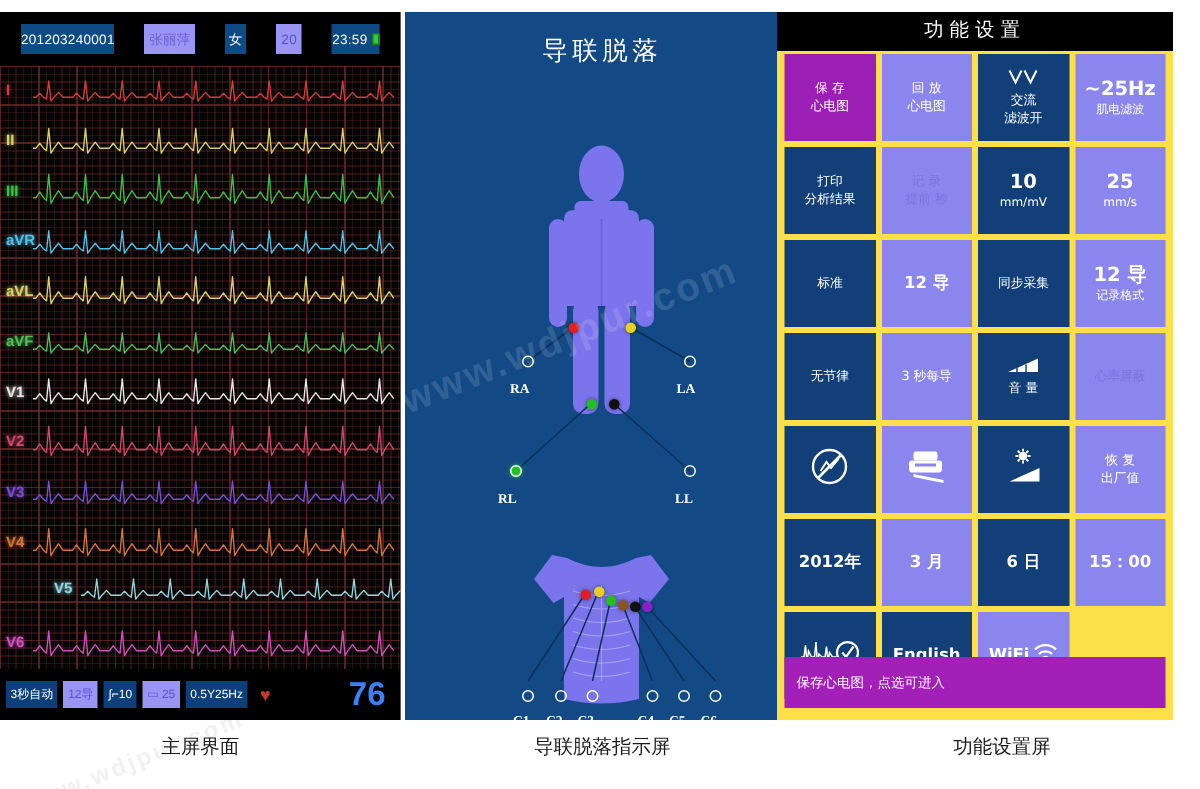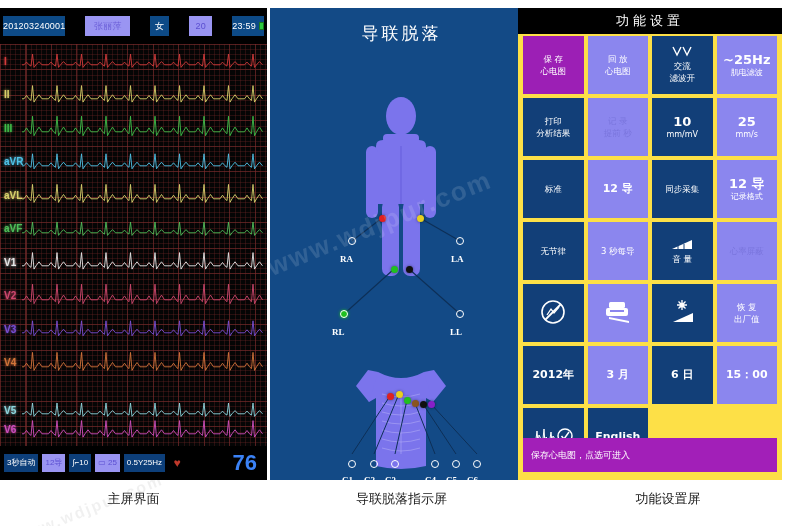--- a/index.html
+++ b/index.html
@@ -27,21 +27,21 @@
   }
   #cap-main     { left:0px;   width:267px; }
   #cap-leadoff  { left:270px; width:263px; }
   #cap-settings { left:536px; width:264px; }
 
   
   #panel-main { overflow:hidden; }
   .ecg-topbar {
     position:absolute; left:0; top:0; width:100%; height:36px;
     background:#000; display:flex; align-items:center; gap:20px;
-    padding:0 3px;
+    padding:0 14px;
   }
   .tb-cell {
     height:20px; line-height:20px; font-size:9px; text-align:center;
     color:#ffffff; letter-spacing:0.2px; white-space:nowrap;
   }
   .tb-dark  { background:#0d4a86; color:#ffffff; }
   .tb-light { background:#9a95f2; color:#5b4fd0; }
   #tb-id   { width:74px; }
   #tb-name { width:62px; color:#6b5fd8; }
   #tb-sex  { width:26px; }
@@ -216,21 +216,21 @@
           <svg class="lead-svg" viewBox="0 0 243 33.5" preserveAspectRatio="none">
             <path d="M0,20.8 L2.0,20.8 L4.5,17.8 L7.0,20.8 L9.0,22.3 L10.5,8.8 L12.0,23.8 L14.0,20.8 L17.0,17.2 L20.0,20.8 L26.5,20.8 L29.0,17.8 L31.5,20.8 L33.5,22.3 L35.0,8.8 L36.5,23.8 L38.5,20.8 L41.5,17.2 L44.5,20.8 L51.0,20.8 L53.5,17.8 L56.0,20.8 L58.0,22.3 L59.5,8.8 L61.0,23.8 L63.0,20.8 L66.0,17.2 L69.0,20.8 L75.5,20.8 L78.0,17.8 L80.5,20.8 L82.5,22.3 L84.0,8.8 L85.5,23.8 L87.5,20.8 L90.5,17.2 L93.5,20.8 L100.0,20.8 L102.5,17.8 L105.0,20.8 L107.0,22.3 L108.5,8.8 L110.0,23.8 L112.0,20.8 L115.0,17.2 L118.0,20.8 L124.5,20.8 L127.0,17.8 L129.5,20.8 L131.5,22.3 L133.0,8.8 L134.5,23.8 L136.5,20.8 L139.5,17.2 L142.5,20.8 L149.0,20.8 L151.5,17.8 L154.0,20.8 L156.0,22.3 L157.5,8.8 L159.0,23.8 L161.0,20.8 L164.0,17.2 L167.0,20.8 L173.5,20.8 L176.0,17.8 L178.5,20.8 L180.5,22.3 L182.0,8.8 L183.5,23.8 L185.5,20.8 L188.5,17.2 L191.5,20.8 L198.0,20.8 L200.5,17.8 L203.0,20.8 L205.0,22.3 L206.5,8.8 L208.0,23.8 L210.0,20.8 L213.0,17.2 L216.0,20.8 L222.5,20.8 L225.0,17.8 L227.5,20.8 L229.5,22.3 L231.0,8.8 L232.5,23.8 L234.5,20.8 L237.5,17.2 L240.5,20.8" fill="none" stroke="#7a4fd6" stroke-width="0.9" stroke-linejoin="round"></path>
           </svg>
         </div>
         <div class="lead-row" style="top: 301.5px; height: 33.5px;">
           <span class="lead-lbl" style="color: rgb(210, 117, 58);">V4</span>
           <svg class="lead-svg" viewBox="0 0 243 33.5" preserveAspectRatio="none">
             <path d="M0,20.8 L2.0,20.8 L4.5,17.2 L7.0,20.8 L9.0,22.6 L10.5,6.4 L12.0,24.4 L14.0,20.8 L17.0,16.5 L20.0,20.8 L26.5,20.8 L29.0,17.2 L31.5,20.8 L33.5,22.6 L35.0,6.4 L36.5,24.4 L38.5,20.8 L41.5,16.5 L44.5,20.8 L51.0,20.8 L53.5,17.2 L56.0,20.8 L58.0,22.6 L59.5,6.4 L61.0,24.4 L63.0,20.8 L66.0,16.5 L69.0,20.8 L75.5,20.8 L78.0,17.2 L80.5,20.8 L82.5,22.6 L84.0,6.4 L85.5,24.4 L87.5,20.8 L90.5,16.5 L93.5,20.8 L100.0,20.8 L102.5,17.2 L105.0,20.8 L107.0,22.6 L108.5,6.4 L110.0,24.4 L112.0,20.8 L115.0,16.5 L118.0,20.8 L124.5,20.8 L127.0,17.2 L129.5,20.8 L131.5,22.6 L133.0,6.4 L134.5,24.4 L136.5,20.8 L139.5,16.5 L142.5,20.8 L149.0,20.8 L151.5,17.2 L154.0,20.8 L156.0,22.6 L157.5,6.4 L159.0,24.4 L161.0,20.8 L164.0,16.5 L167.0,20.8 L173.5,20.8 L176.0,17.2 L178.5,20.8 L180.5,22.6 L182.0,6.4 L183.5,24.4 L185.5,20.8 L188.5,16.5 L191.5,20.8 L198.0,20.8 L200.5,17.2 L203.0,20.8 L205.0,22.6 L206.5,6.4 L208.0,24.4 L210.0,20.8 L213.0,16.5 L216.0,20.8 L222.5,20.8 L225.0,17.2 L227.5,20.8 L229.5,22.6 L231.0,6.4 L232.5,24.4 L234.5,20.8 L237.5,16.5 L240.5,20.8" fill="none" stroke="#d2753a" stroke-width="0.9" stroke-linejoin="round"></path>
           </svg>
         </div>
-        <div class="lead-row" style="top: 349px; height: 33.5px;">
+        <div class="lead-row" style="top: 332px; height: 33.5px; margin-left: 32px;">
           <span class="lead-lbl" style="color: rgb(143, 216, 224);">V5</span>
           <svg class="lead-svg" viewBox="0 0 243 33.5" preserveAspectRatio="none">
             <path d="M0,20.8 L2.0,20.8 L4.5,18.1 L7.0,20.8 L9.0,22.1 L10.5,10.0 L12.0,23.4 L14.0,20.8 L17.0,17.6 L20.0,20.8 L26.5,20.8 L29.0,18.1 L31.5,20.8 L33.5,22.1 L35.0,10.0 L36.5,23.4 L38.5,20.8 L41.5,17.6 L44.5,20.8 L51.0,20.8 L53.5,18.1 L56.0,20.8 L58.0,22.1 L59.5,10.0 L61.0,23.4 L63.0,20.8 L66.0,17.6 L69.0,20.8 L75.5,20.8 L78.0,18.1 L80.5,20.8 L82.5,22.1 L84.0,10.0 L85.5,23.4 L87.5,20.8 L90.5,17.6 L93.5,20.8 L100.0,20.8 L102.5,18.1 L105.0,20.8 L107.0,22.1 L108.5,10.0 L110.0,23.4 L112.0,20.8 L115.0,17.6 L118.0,20.8 L124.5,20.8 L127.0,18.1 L129.5,20.8 L131.5,22.1 L133.0,10.0 L134.5,23.4 L136.5,20.8 L139.5,17.6 L142.5,20.8 L149.0,20.8 L151.5,18.1 L154.0,20.8 L156.0,22.1 L157.5,10.0 L159.0,23.4 L161.0,20.8 L164.0,17.6 L167.0,20.8 L173.5,20.8 L176.0,18.1 L178.5,20.8 L180.5,22.1 L182.0,10.0 L183.5,23.4 L185.5,20.8 L188.5,17.6 L191.5,20.8 L198.0,20.8 L200.5,18.1 L203.0,20.8 L205.0,22.1 L206.5,10.0 L208.0,23.4 L210.0,20.8 L213.0,17.6 L216.0,20.8 L222.5,20.8 L225.0,18.1 L227.5,20.8 L229.5,22.1 L231.0,10.0 L232.5,23.4 L234.5,20.8 L237.5,17.6 L240.5,20.8" fill="none" stroke="#8fd8e0" stroke-width="0.9" stroke-linejoin="round"></path>
           </svg>
         </div>
         <div class="lead-row" style="top: 368.5px; height: 33.5px;">
           <span class="lead-lbl" style="color: rgb(208, 79, 192);">V6</span>
           <svg class="lead-svg" viewBox="0 0 243 33.5" preserveAspectRatio="none">
             <path d="M0,20.8 L2.0,20.8 L4.5,17.5 L7.0,20.8 L9.0,22.4 L10.5,7.6 L12.0,24.1 L14.0,20.8 L17.0,16.8 L20.0,20.8 L26.5,20.8 L29.0,17.5 L31.5,20.8 L33.5,22.4 L35.0,7.6 L36.5,24.1 L38.5,20.8 L41.5,16.8 L44.5,20.8 L51.0,20.8 L53.5,17.5 L56.0,20.8 L58.0,22.4 L59.5,7.6 L61.0,24.1 L63.0,20.8 L66.0,16.8 L69.0,20.8 L75.5,20.8 L78.0,17.5 L80.5,20.8 L82.5,22.4 L84.0,7.6 L85.5,24.1 L87.5,20.8 L90.5,16.8 L93.5,20.8 L100.0,20.8 L102.5,17.5 L105.0,20.8 L107.0,22.4 L108.5,7.6 L110.0,24.1 L112.0,20.8 L115.0,16.8 L118.0,20.8 L124.5,20.8 L127.0,17.5 L129.5,20.8 L131.5,22.4 L133.0,7.6 L134.5,24.1 L136.5,20.8 L139.5,16.8 L142.5,20.8 L149.0,20.8 L151.5,17.5 L154.0,20.8 L156.0,22.4 L157.5,7.6 L159.0,24.1 L161.0,20.8 L164.0,16.8 L167.0,20.8 L173.5,20.8 L176.0,17.5 L178.5,20.8 L180.5,22.4 L182.0,7.6 L183.5,24.1 L185.5,20.8 L188.5,16.8 L191.5,20.8 L198.0,20.8 L200.5,17.5 L203.0,20.8 L205.0,22.4 L206.5,7.6 L208.0,24.1 L210.0,20.8 L213.0,16.8 L216.0,20.8 L222.5,20.8 L225.0,17.5 L227.5,20.8 L229.5,22.4 L231.0,7.6 L232.5,24.1 L234.5,20.8 L237.5,16.8 L240.5,20.8" fill="none" stroke="#d04fc0" stroke-width="0.9" stroke-linejoin="round"></path>
           </svg>
@@ -414,20 +414,31 @@
         <div class="skey dark">
           <span class="ico"><svg width="40" height="22" viewBox="0 0 40 22">
               <path d="M1,14 L3,14 L4,6 L5,18 L6,10 L8,14 L10,14 L11,4 L12,19 L13,12 L15,14 L17,14 L18,7 L19,17 L20,11 L22,14 L25,14" fill="none" stroke="#fff" stroke-width="1"></path>
               <circle cx="32" cy="11" r="7" fill="none" stroke="#fff" stroke-width="1.5"></circle>
               <path d="M28.5,11 L31,14 L36,7" fill="none" stroke="#fff" stroke-width="1.5"></path>
             </svg></span>
         </div>
         <div class="skey dark">
           <span class="med">English</span>
         </div>
+        <div class="skey light">
+          <span style="display: inline-flex; align-items: center; gap: 3px;">
+            <span class="med">WiFi</span>
+            <span><svg width="16" height="13" viewBox="0 0 16 13">
+                <path d="M1,4 A10,10 0 0 1 15,4" fill="none" stroke="#fff" stroke-width="1.5"></path>
+                <path d="M3.5,7 A6.5,6.5 0 0 1 12.5,7" fill="none" stroke="#fff" stroke-width="1.5"></path>
+                <path d="M6,9.8 A3,3 0 0 1 10,9.8" fill="none" stroke="#fff" stroke-width="1.5"></path>
+                <circle cx="8" cy="12" r="1.1" fill="#fff"></circle>
+              </svg></span>
+          </span>
+        </div>
       </div>
     <div class="set-status">保存心电图，点选可进入</div>
   </div>
 
   <div class="caption" id="cap-main">主屏界面</div>
   <div class="caption" id="cap-settings">功能设置屏</div>
   <div class="caption" id="cap-leadoff">导联脱落指示屏</div>
 
   <div class="wm dk" style="left:10px; top:500px; font-size:16px;">www.wdjpur.com</div>
 </div>

